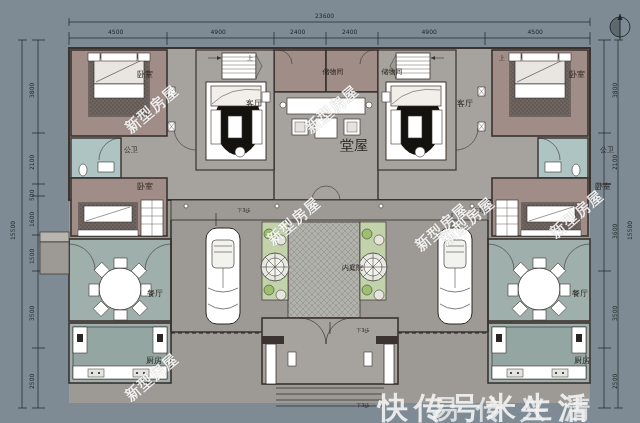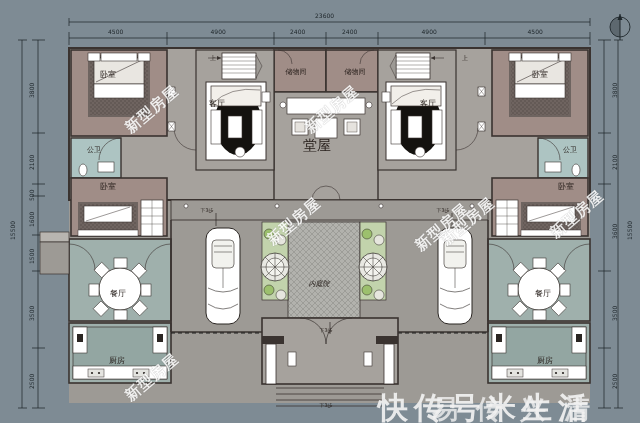--- a/index.html
+++ b/index.html
@@ -30,20 +30,21 @@
     opacity:.92;
     white-space:nowrap;
     pointer-events:none;
   }
   .lbl{
     position:absolute;
     color:#241c18;
     font-family:"DejaVu Sans","Liberation Sans",sans-serif;
     white-space:nowrap;
     pointer-events:none;
+    padding-left:37px;
   }
   .dim{
     position:absolute;
     color:#1d2529;
     font-family:"DejaVu Sans","Liberation Sans",sans-serif;
     font-size:6px;
     white-space:nowrap;
     pointer-events:none;
   }
   .vdim{transform:rotate(-90deg);transform-origin:left top;}
@@ -430,21 +431,21 @@
     <div class="lbl" style="left: 80px; top: 145px; font-size: 7px; width: 28px; text-align: center;">公卫</div>
     <div class="lbl" style="left: 94px; top: 181px; font-size: 8px; width: 28px; text-align: center;">卧室</div>
     <div class="lbl" style="left: 203px; top: 98px; font-size: 8px; width: 28px; text-align: center;">客厅</div>
     <div class="lbl" style="left: 282px; top: 67px; font-size: 7px; width: 28px; text-align: center;">储物间</div>
     <div class="lbl" style="left: 341px; top: 67px; font-size: 7px; width: 28px; text-align: center;">储物间</div>
     <div class="lbl" style="left: 303px; top: 137px; font-size: 14px; width: 28px; text-align: center;">堂屋</div>
     <div class="lbl" style="left: 414px; top: 98px; font-size: 8px; width: 28px; text-align: center;">客厅</div>
     <div class="lbl" style="left: 526px; top: 69px; font-size: 8px; width: 28px; text-align: center;">卧室</div>
     <div class="lbl" style="left: 556px; top: 145px; font-size: 7px; width: 28px; text-align: center;">公卫</div>
     <div class="lbl" style="left: 552px; top: 181px; font-size: 8px; width: 28px; text-align: center;">卧室</div>
-    <div class="lbl" style="left: 305px; top: 279px; font-size: 7px; width: 28px; text-align: center; font-style: italic;">内庭院</div>
+    <div class="lbl" style="left: 305px; top: 263px; font-size: 7px; width: 28px; ">内庭院</div>
     <div class="lbl" style="left: 104px; top: 288px; font-size: 8px; width: 28px; text-align: center;">餐厅</div>
     <div class="lbl" style="left: 103px; top: 355px; font-size: 8px; width: 28px; text-align: center;">厨房</div>
     <div class="lbl" style="left: 529px; top: 288px; font-size: 8px; width: 28px; text-align: center;">餐厅</div>
     <div class="lbl" style="left: 531px; top: 355px; font-size: 8px; width: 28px; text-align: center;">厨房</div>
   </div>
 <div id="note-label-layer">
     <div class="lbl" style="left: 201px; top: 54px; font-size: 6px; width: 24px; text-align: center;">上</div>
     <div class="lbl" style="left: 453px; top: 54px; font-size: 6px; width: 24px; text-align: center;">上</div>
     <div class="lbl" style="left: 195px; top: 207px; font-size: 5px; width: 24px; text-align: center;">下3步</div>
     <div class="lbl" style="left: 431px; top: 207px; font-size: 5px; width: 24px; text-align: center;">下3步</div>

